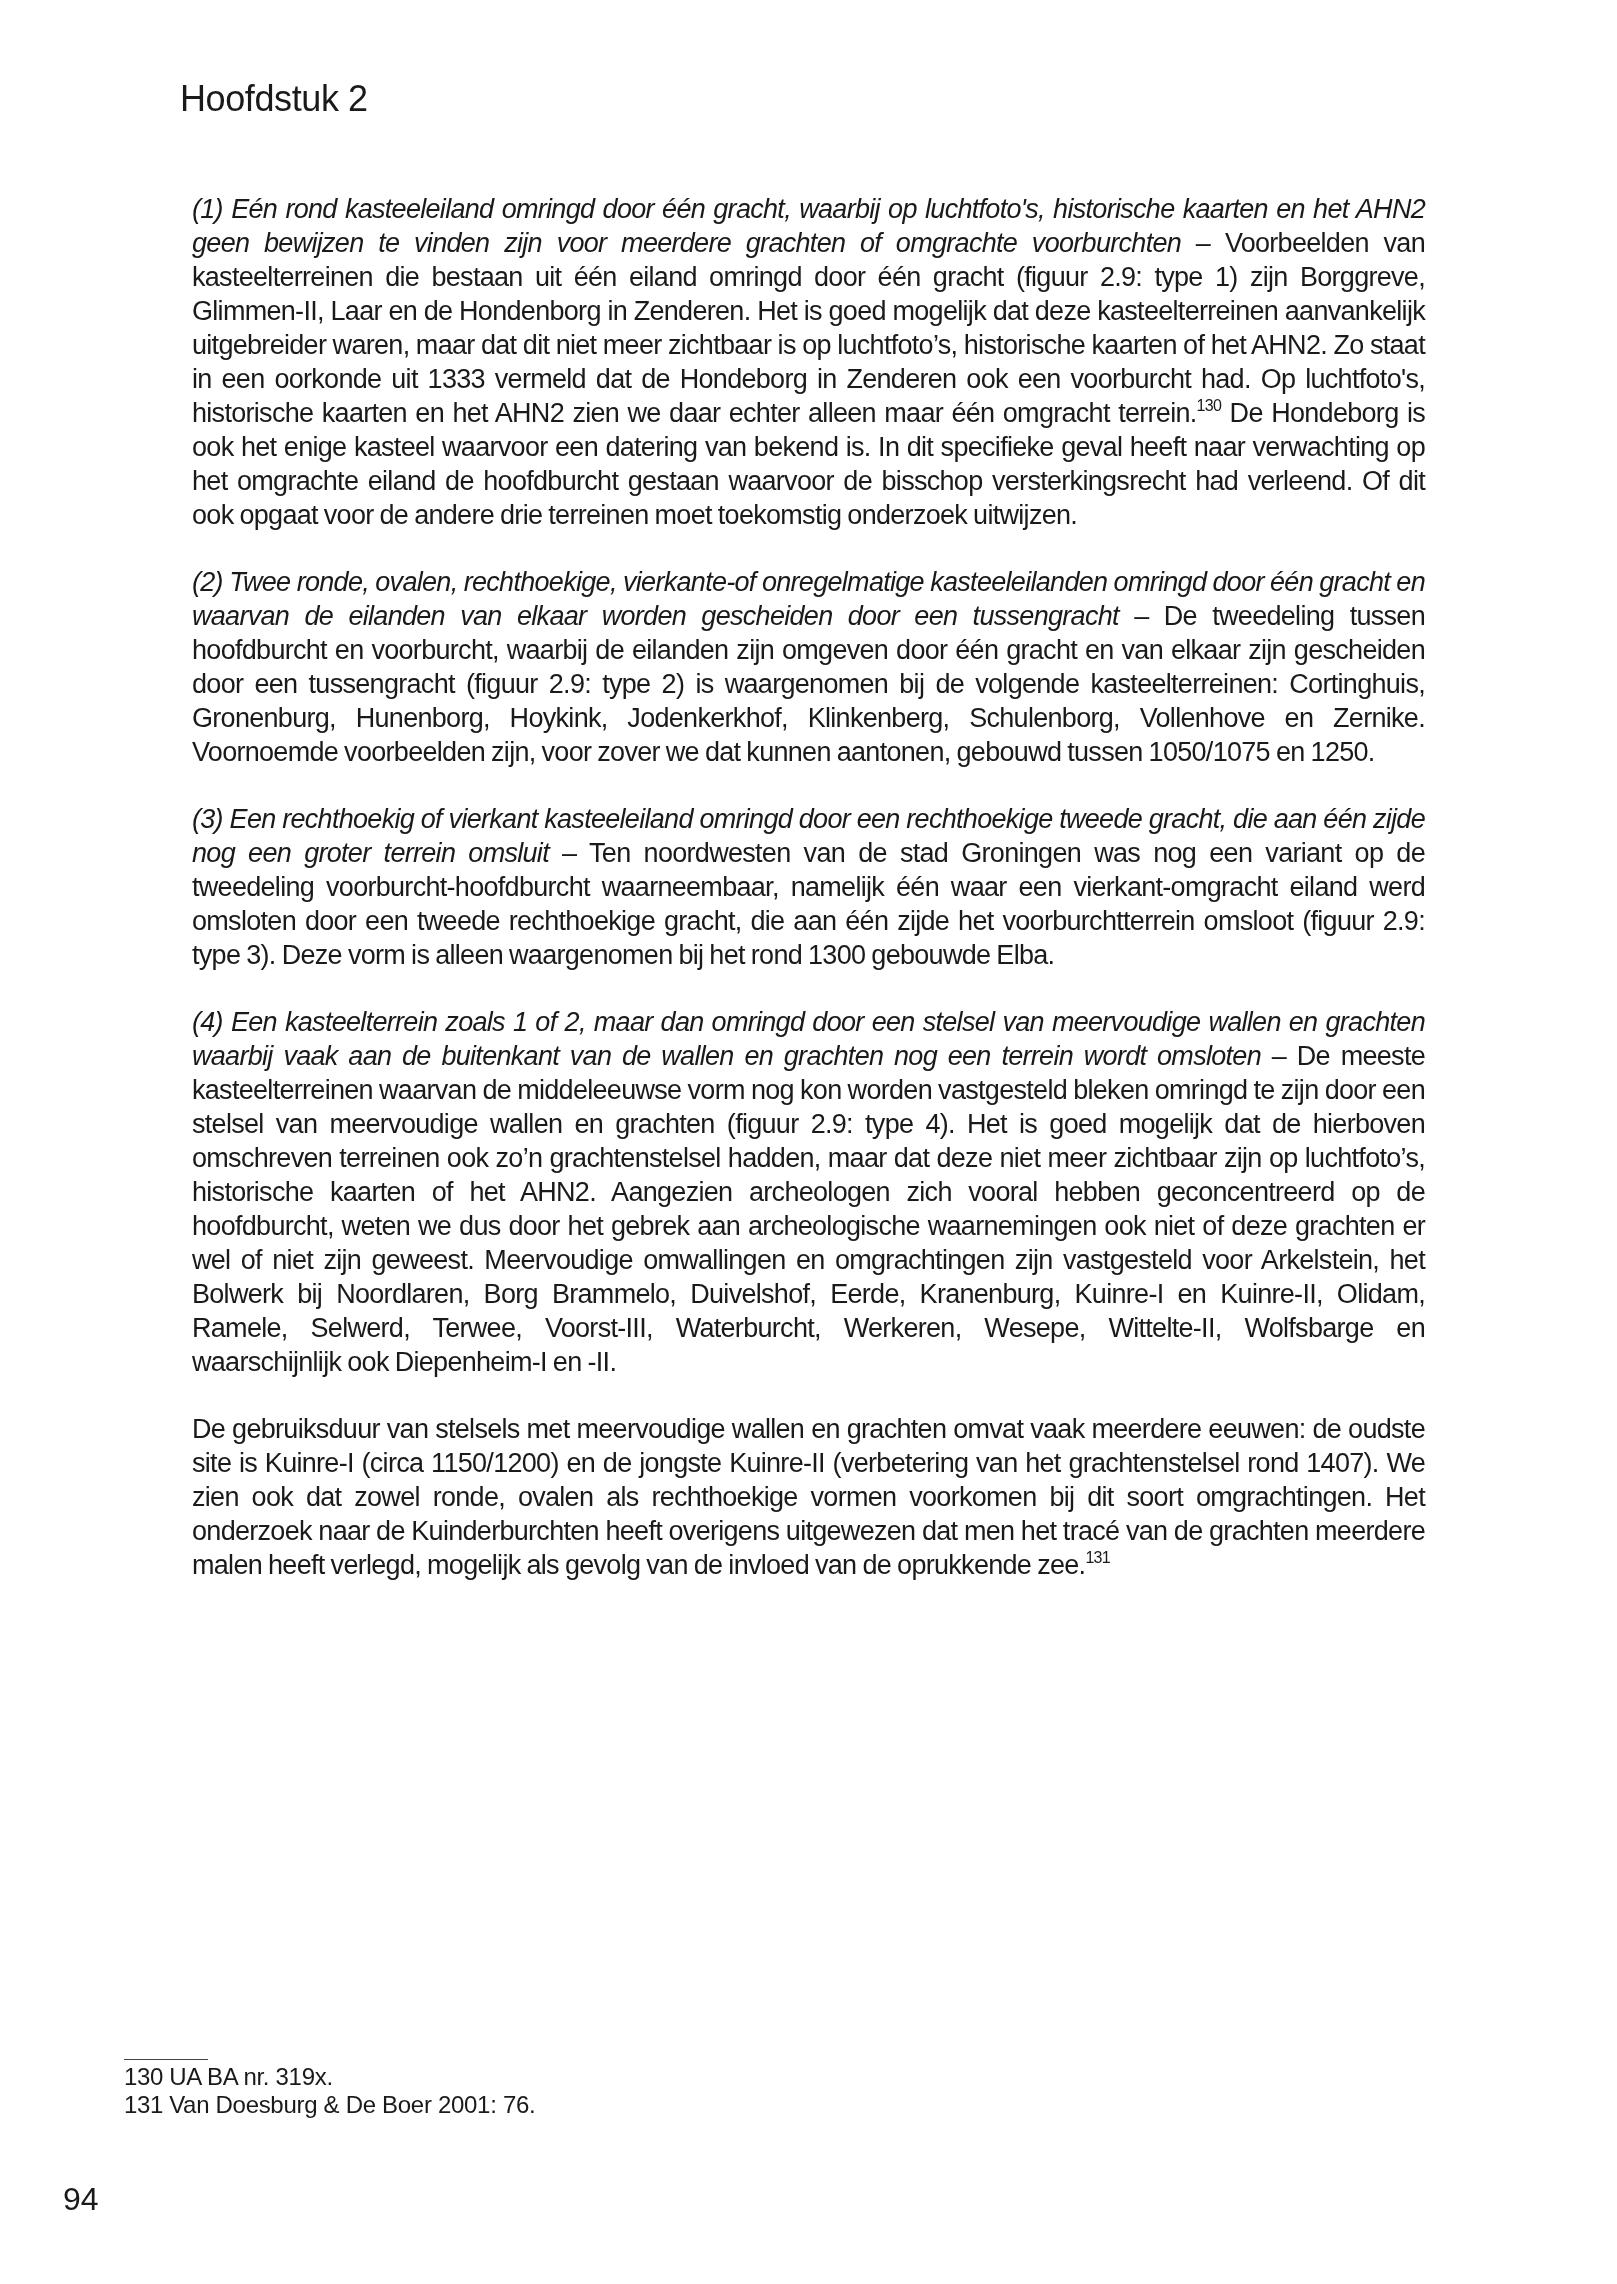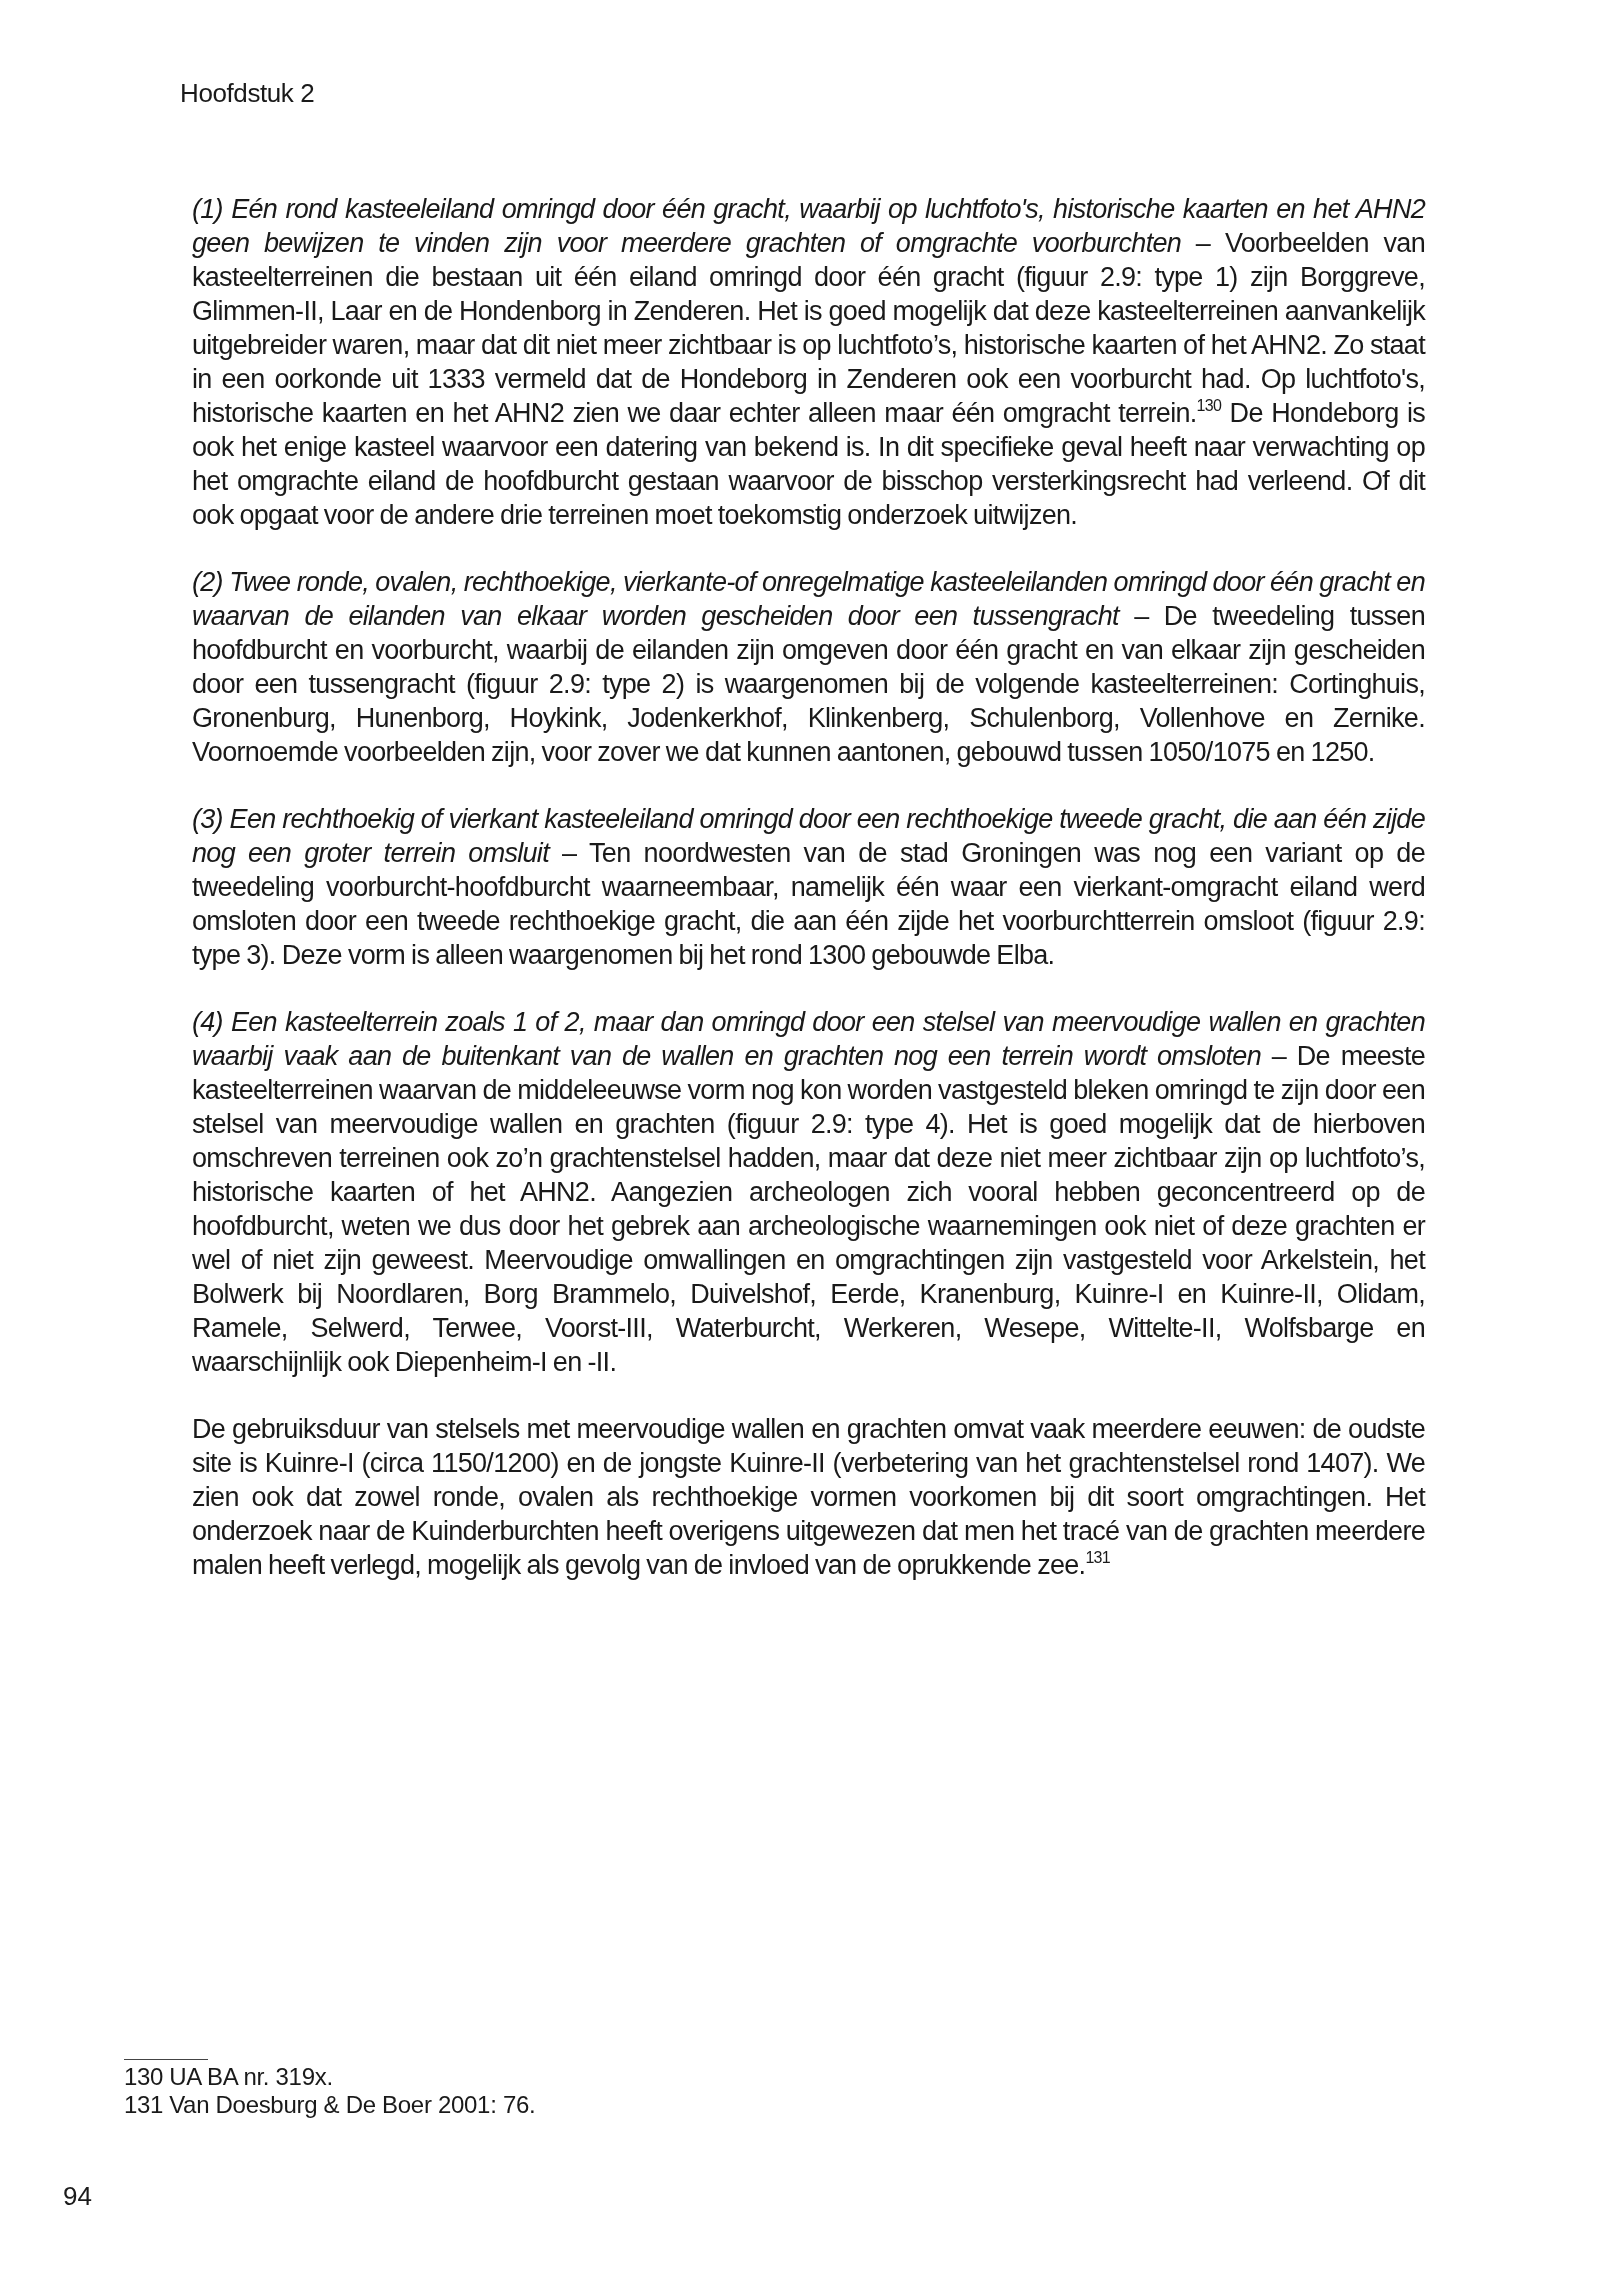--- a/index.html
+++ b/index.html
@@ -2,41 +2,41 @@
 <html style="font-size:12px"><head>
 <meta charset="utf-8">
 <style>
   html, body { margin: 0; padding: 0; background: #ffffff; }
   body {
     width: 1618px; height: 2284px; position: relative; overflow: hidden;
     font-family: "Liberation Sans", sans-serif; color: #1a1a1a;
   }
   .running-head {
     position: absolute; left: 180px; top: 78px;
-    font-size: 26px; letter-spacing: -0.4px;
+    font-size: 36px; letter-spacing: -0.4px;
   }
   .body {
     position: absolute; left: 180px; top: 192px; width: 1245px;
     font-size: 27px; line-height: 34px; text-align: justify;
     letter-spacing: -0.7px; word-spacing: -0.8px;
   }
   .para { margin: 0 0 33px 12px; }
   .para em { font-style: italic; }
   sup { font-size: 16px; line-height: 0; vertical-align: 11.4px; }
   .footnote-rule {
     position: absolute; left: 124px; top: 2059px; width: 84px; height: 0;
     border-top: 1.1px solid #444;
   }
   .footnotes {
     position: absolute; left: 124px; top: 2063px;
     font-size: 24px; line-height: 28px; letter-spacing: -0.3px;
   }
   .footnote .num { margin-right: 6px; }
   .page-number {
-    position: absolute; left: 63px; top: 2181px; font-size: 26px; text-align: center;
+    position: absolute; left: 63px; top: 2181px; font-size: 32px; text-align: center;
   }
 </style>
 </head>
 <body>
 
 <div class="running-head">Hoofdstuk 2</div>
 
 <div class="body">
   <p class="para">
     <em>(1) Eén rond kasteeleiland omringd door één gracht, waarbij op luchtfoto's, historische kaarten en het AHN2 geen bewijzen te vinden zijn voor meerdere grachten of omgrachte voorburchten</em><span> – Voorbeelden van kasteelterreinen die bestaan uit één eiland omringd door één gracht (figuur 2.9: type 1) zijn Borggreve, Glimmen-II, Laar en de Hondenborg in Zenderen. Het is goed mogelijk dat deze kasteelterreinen aanvankelijk uitgebreider waren, maar dat dit niet meer zichtbaar is op luchtfoto’s, historische kaarten of het AHN2. Zo staat in een oorkonde uit 1333 vermeld dat de Hondeborg in Zenderen ook een voorburcht had. Op luchtfoto's, historische kaarten en het AHN2 zien we daar echter alleen maar één omgracht terrein.</span><sup>130</sup><span> De Hondeborg is ook het enige kasteel waarvoor een datering van bekend is. In dit specifieke geval heeft naar verwachting op het omgrachte eiland de hoofdburcht gestaan waarvoor de bisschop versterkingsrecht had verleend. Of dit ook opgaat voor de andere drie terreinen moet toekomstig onderzoek uitwijzen.</span>

